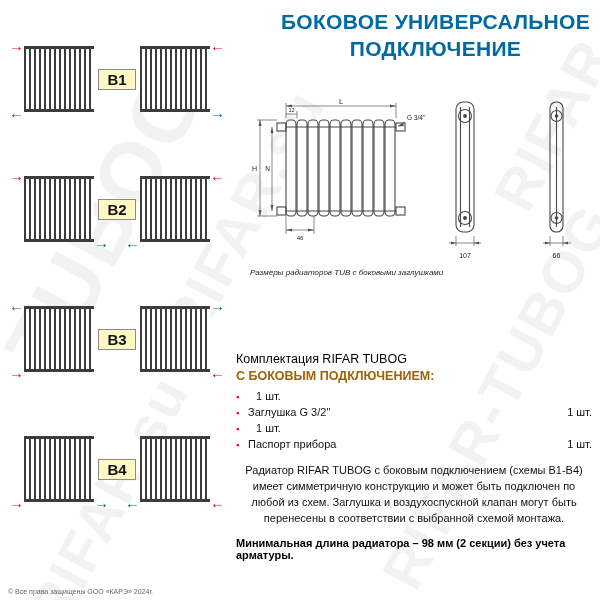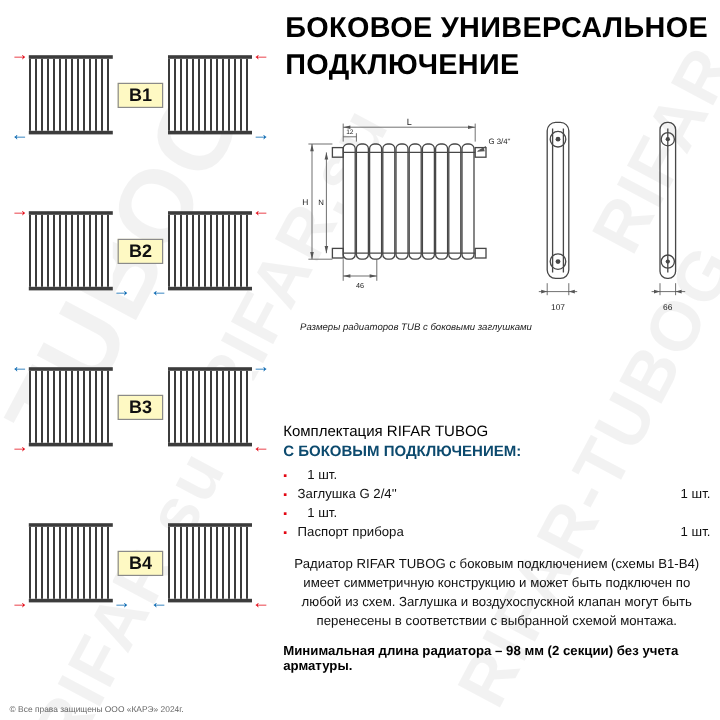--- a/index.html
+++ b/index.html
@@ -13,22 +13,22 @@
     transform:rotate(-62deg);transform-origin:left top;white-space:nowrap;
     pointer-events:none;user-select:none;letter-spacing:2px;
   }
   #wm1{font-size:86px;left:-14px;top:340px;}
   #wm2{font-size:58px;left:150px;top:320px;}
   #wm3{font-size:58px;left:368px;top:568px;}
   #wm4{font-size:58px;left:14px;top:606px;}
   #wm5{font-size:58px;left:480px;top:190px;}
   
   .title{
-    position:absolute;top:8px;right:10px;text-align:left;
-    font-size:24px;font-weight:bold;line-height:1.3;color:#000000;letter-spacing:.3px;
+    position:absolute;top:8px;right:10px;text-align:center;
+    font-size:21px;font-weight:bold;line-height:1.3;color:#0369a1;letter-spacing:.3px;
   }
   
   #schemes{position:absolute;left:10px;top:46px;width:214px;}
   .scheme-row{
     display:flex;align-items:center;justify-content:space-between;
     height:66px;margin-bottom:64px;padding:0 14px;position:relative;
   }
   .rad-wrap{position:relative;width:70px;height:66px;}
   .rad{
     width:70px;height:66px;box-sizing:border-box;
@@ -236,29 +236,29 @@
       <polygon points="9,149 4,147.5 4,150.5"></polygon>
       <polygon points="22,149 27,147.5 27,150.5"></polygon>
     </g>
     <text x="15.5" y="164" font-size="7" text-anchor="middle">66</text>
   </svg>
 
   <div class="caption">Размеры радиаторов TUB с боковыми заглушками</div>
 
   <div class="content">
     <div class="eq-h1">Комплектация RIFAR TUBOG</div>
-    <div class="eq-h2" style="color: #0c4a6e;">С БОКОВЫМ ПОДКЛЮЧЕНИЕМ:</div>
+    <div class="eq-h2" style="color: #a16207;">С БОКОВЫМ ПОДКЛЮЧЕНИЕМ:</div>
     <div id="eq-list">
         <div class="eq-item">
           <span class="bullet" style="color: rgb(227, 6, 19);">▪</span>
           <span class="eq-qty">1 шт.</span>
         </div>
         <div class="eq-item">
           <span class="bullet" style="color: rgb(227, 6, 19);">▪</span>
-          <span class="eq-name">Заглушка G 2/4''</span>
+          <span class="eq-name">Заглушка G 3/2''</span>
           <span class="eq-qty">1 шт.</span>
         </div>
         <div class="eq-item">
           <span class="bullet" style="color: rgb(227, 6, 19);">▪</span>
           <span class="eq-qty">1 шт.</span>
         </div>
         <div class="eq-item">
           <span class="bullet" style="color: rgb(227, 6, 19);">▪</span>
           <span class="eq-name">Паспорт прибора</span>
           <span class="eq-qty">1 шт.</span>

